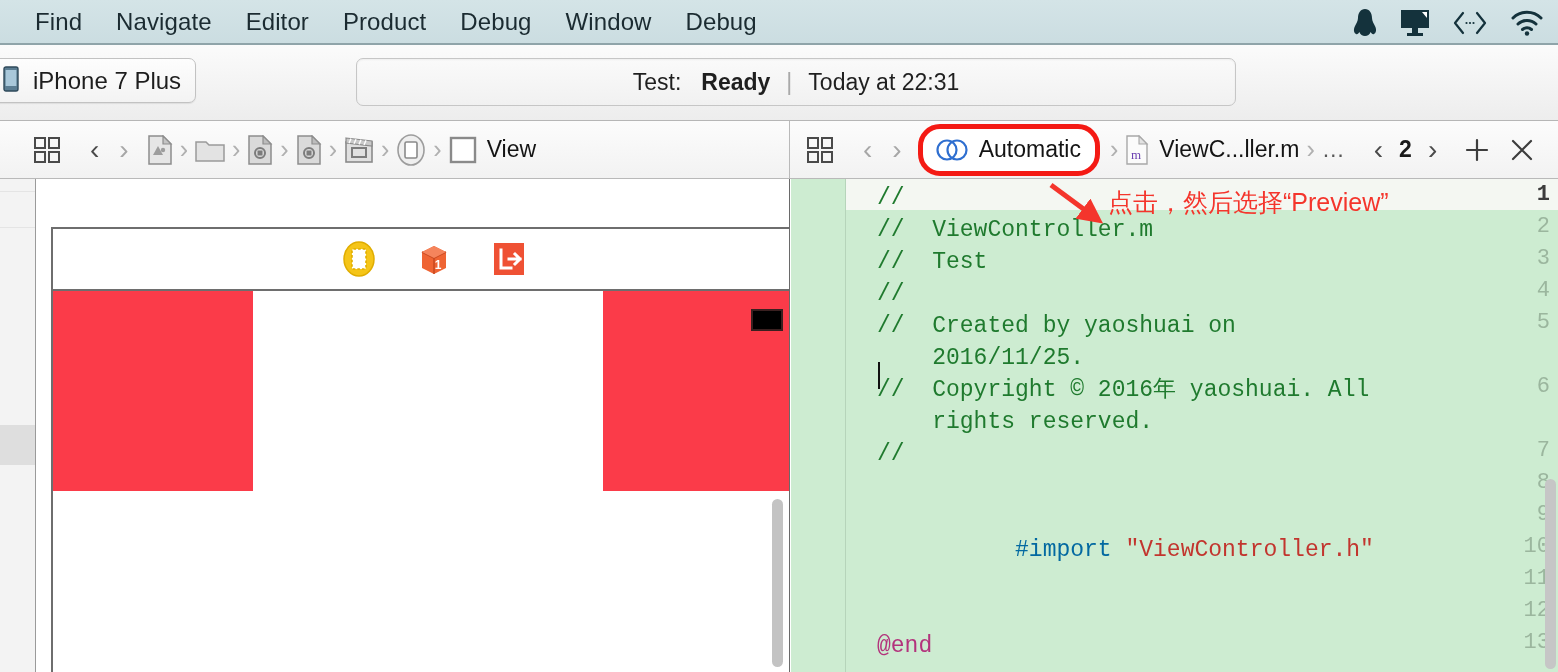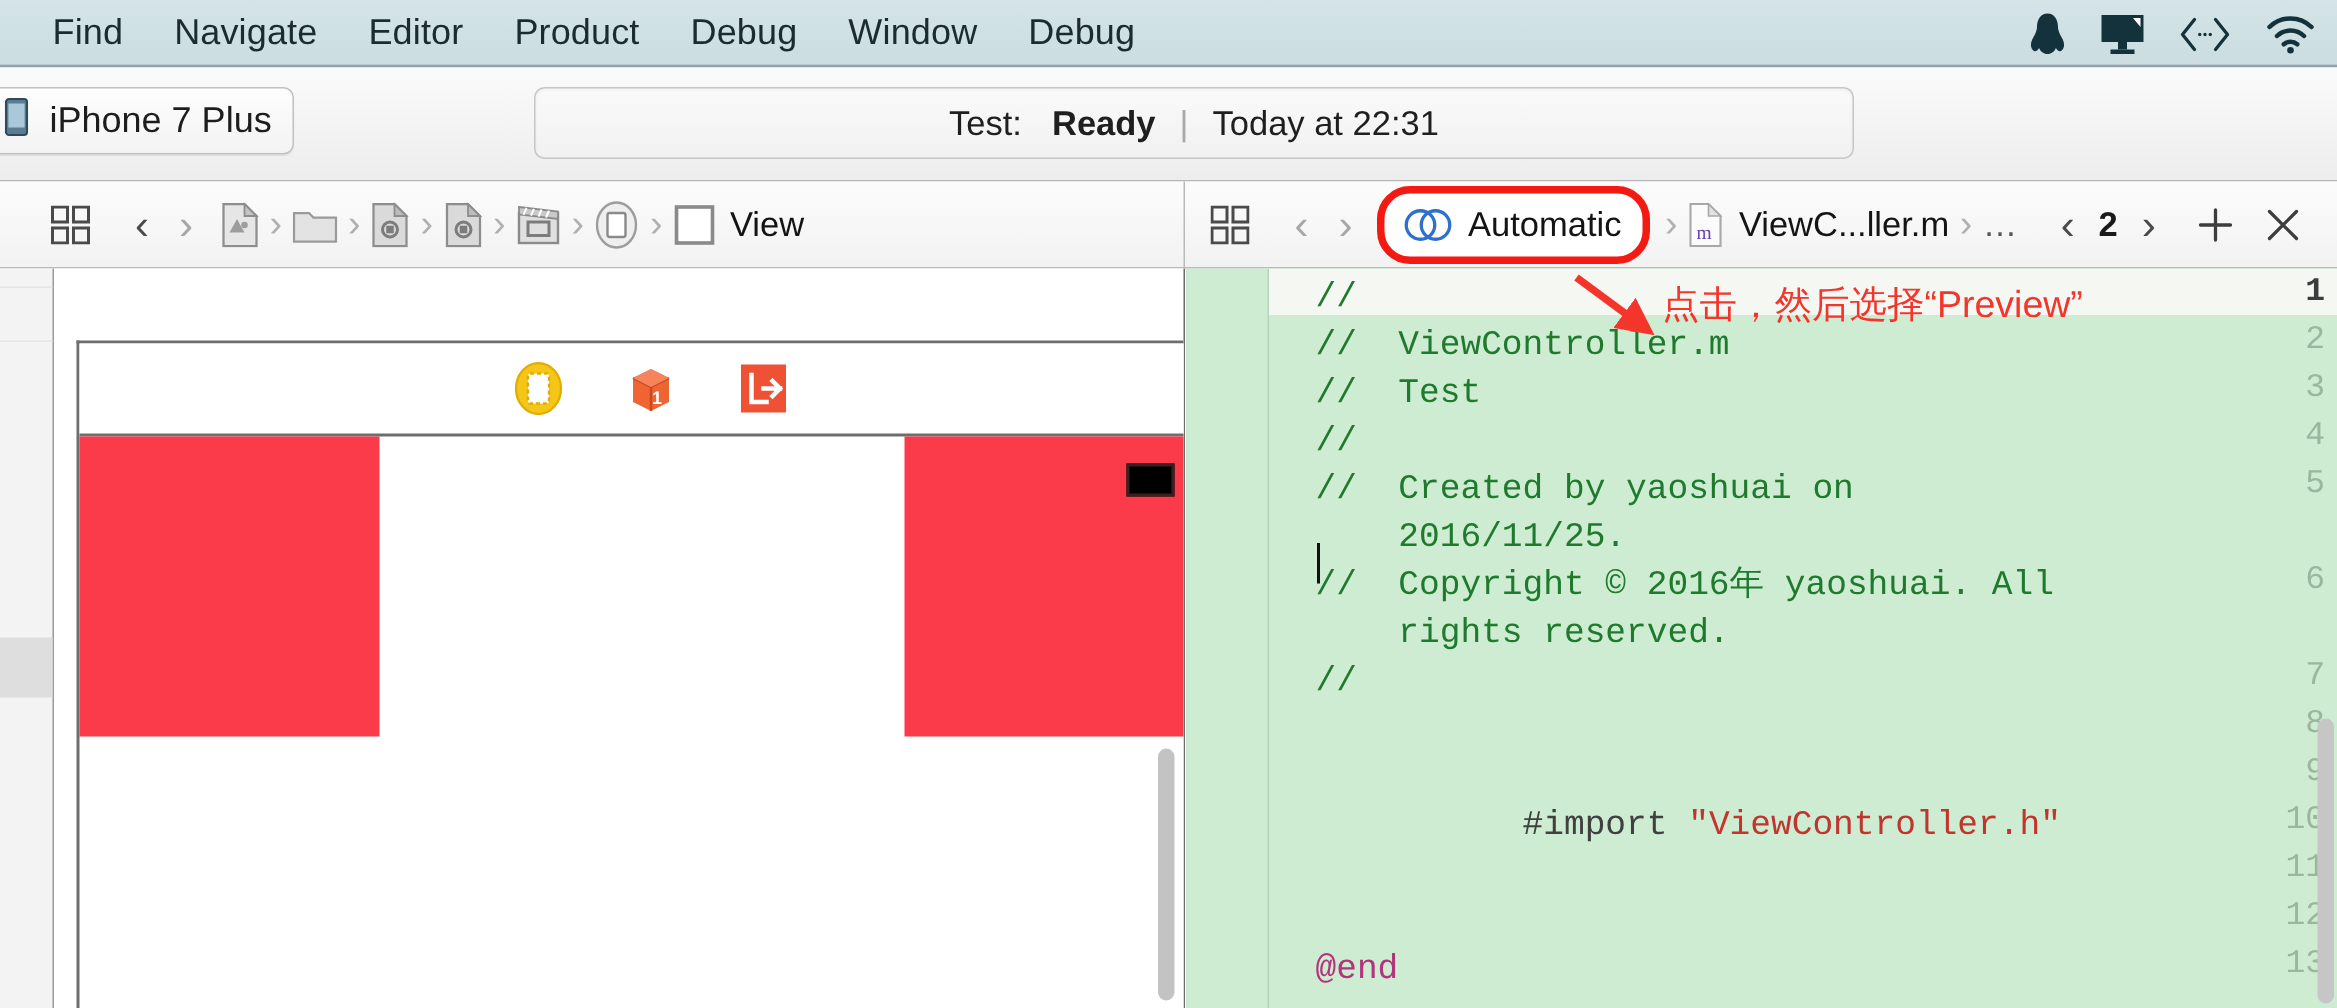--- a/index.html
+++ b/index.html
@@ -164,21 +164,21 @@
   .code-line { position: absolute; left: 30px; white-space: pre; }
   .cur-line-bg {
     position: absolute; left: 54px; top: 0; right: 0; height: 31px;
     background: #f4f7f2;
   }
   .caret {
     position: absolute; left: 87px; top: 183px; width: 2px; height: 27px;
     background: #111111;
   }
   .cm { color: #1f7a2e; }
-  .pp { color: #404040; text-align: right; }
+  .pp { color: #0369a1; text-align: right; }
   .str { color: #c2352e; }
   .kw  { color: #b3337c; }
   .typ { color: #4f8fa8; }
   .pl  { color: #2b2b2b; }
   .ed-vscroll {
     position: absolute; right: 2px; top: 300px; width: 11px; height: 190px;
     background: #c6c6c6; border-radius: 6px;
   }
   .ed-left-border {
     position: absolute; left: 0; top: 0; width: 1px; height: 493px; background: #7e9a80;

